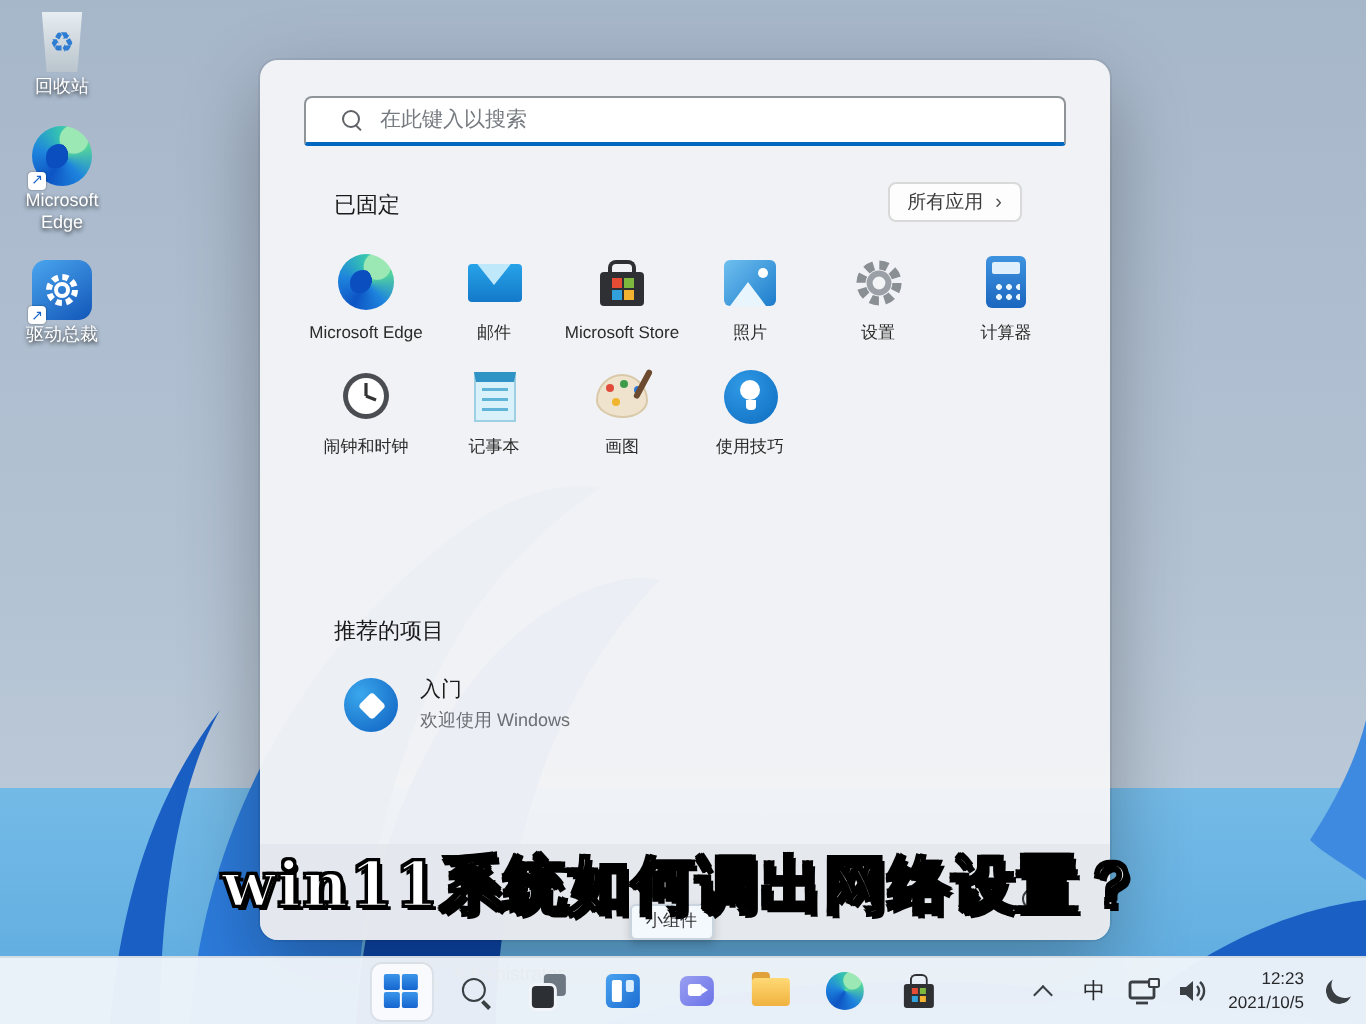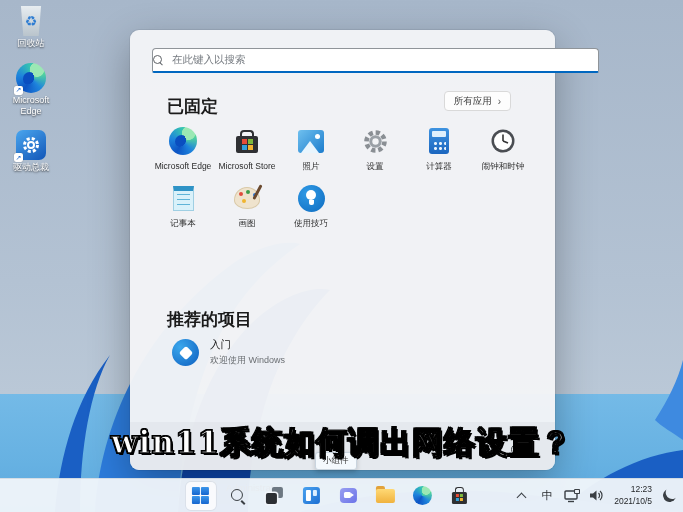--- a/index.html
+++ b/index.html
@@ -19,27 +19,27 @@
   .bin { width:24px; height:30px; background:linear-gradient(180deg,#e7edf1,#b9c4cc); clip-path:polygon(8% 0,92% 0,82% 100%,18% 100%); display:flex; align-items:center; justify-content:center; }
   .bin span { color:#2e7dd2; font-size:14px; line-height:1; }
 
   .edge-ball { position:relative; width:30px; height:30px; border-radius:50%; background:radial-gradient(circle at 70% 22%,#9be8b4 0 22%,transparent 24%),conic-gradient(from 210deg,#0d54c4,#1e84dd,#35c3b1,#57d999,#1e84dd,#0d54c4); }
   .edge-ball::after { content:""; position:absolute; left:22%; top:30%; width:46%; height:46%; border-radius:50%; background:radial-gradient(circle at 35% 40%,#0a4ec0 0 55%,transparent 56%); }
 
   .drv { position:relative; width:30px; height:30px; border-radius:7px; background:linear-gradient(145deg,#4aa6ee,#1256b8); display:flex; align-items:center; justify-content:center; }
 
   
   .start-menu { position:absolute; left:130px; top:30px; width:425px; height:440px; background:rgba(243,244,246,.97); border-radius:9px; box-shadow:0 14px 40px rgba(0,0,0,.30), 0 0 0 1px rgba(0,0,0,.06); }
-  .search-box { position:absolute; left:22px; top:18px; width:447px; height:25px; background:#fff; border:1px solid #8f9499; border-bottom:2px solid #0067c0; border-radius:4px 4px 2px 2px; display:flex; align-items:center; padding:0 0; gap:9px;font-family:Liberation Serif, serif; }
+  .search-box { position:absolute; left:22px; top:18px; width:381px; height:25px; background:#fff; border:1px solid #8f9499; border-bottom:2px solid #0067c0; border-radius:4px 4px 2px 2px; display:flex; align-items:center; padding:0 18px; gap:9px;font-family:Liberation Serif, serif; }
   .mag { position:relative; width:10px; height:10px; flex:0 0 auto; }
   .mag::before { content:""; position:absolute; left:0; top:0; width:7px; height:7px; border:1.4px solid #5f6368; border-radius:50%; }
   .mag::after { content:""; position:absolute; left:7px; top:7px; width:4px; height:1.4px; background:#5f6368; transform:rotate(45deg); transform-origin:0 0; }
   .search-box .ph { font-size:10.5px; color:#767b81; }
 
-  .sec-head { position:absolute; font-size:17px; font-weight:bold; color:#1b1b1b; }
+  .sec-head { position:absolute; font-size:11px; font-weight:normal; color:#1b1b1b; }
   .allapps-btn { position:absolute; right:44px; top:61px; height:20px; padding:0 9px; background:#fdfdfd; border:1px solid #d9d9d9; border-radius:4px; display:flex; align-items:center; gap:6px; font-size:9.5px; color:#3a3a3a; cursor:pointer; }
   .allapps-btn .chv { font-size:10px; color:#555; }
 
   .apps-grid { position:absolute; left:21px; top:92px; width:384px; display:grid; grid-template-columns:repeat(6,64px); grid-auto-rows:57px; }
   .tile { display:flex; flex-direction:column; align-items:center; padding-top:4px; gap:5px; cursor:pointer; border-radius:4px; }
   .tile .lbl { font-size:8.5px; color:#2b2b2b; white-space:nowrap; }
   .ticon { width:30px; height:30px; display:flex; align-items:center; justify-content:center; position:relative; }
 
   
   .ic-mail { position:relative; width:27px; height:19px; border-radius:2px; background:linear-gradient(180deg,#27a3e8,#1479c9); overflow:hidden; }
@@ -190,20 +190,26 @@
 
   <div class="apps-grid">
     <div class="tile">
       <div class="ticon">
           <div class="edge-ball" style="width:28px;height:28px;"></div>
         </div>
       <div class="lbl">Microsoft Edge</div>
     </div>
     <div class="tile">
       <div class="ticon">
+          <div class="ic-mail"></div>
+        </div>
+      <div class="lbl">邮件</div>
+    </div>
+    <div class="tile">
+      <div class="ticon">
           <div class="ic-store">
             <span class="winflag">
               <i></i>
               <i></i>
               <i></i>
               <i></i>
             </span>
           </div>
         </div>
       <div class="lbl">Microsoft Store</div>

